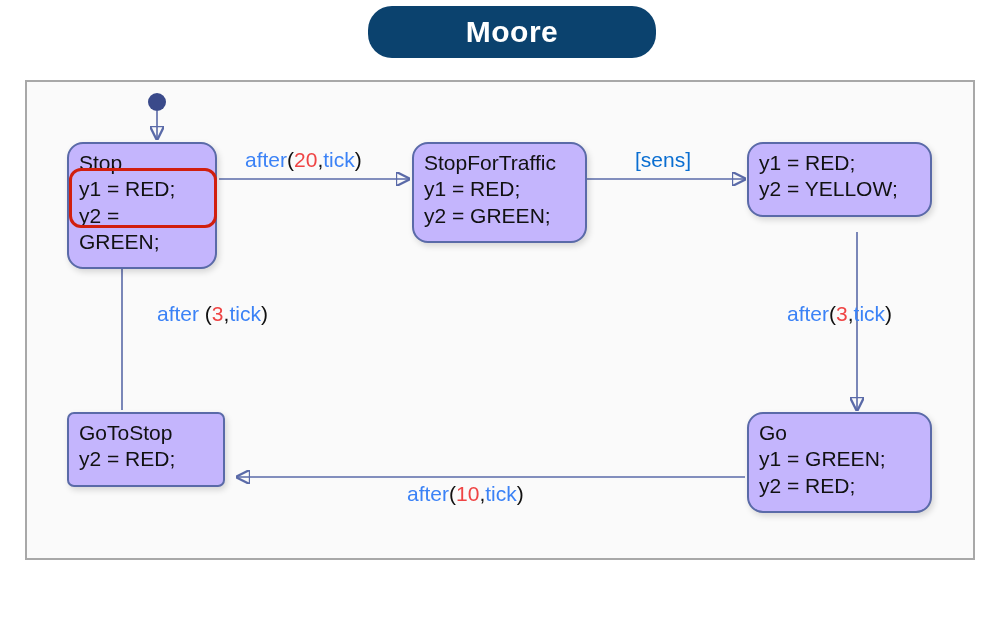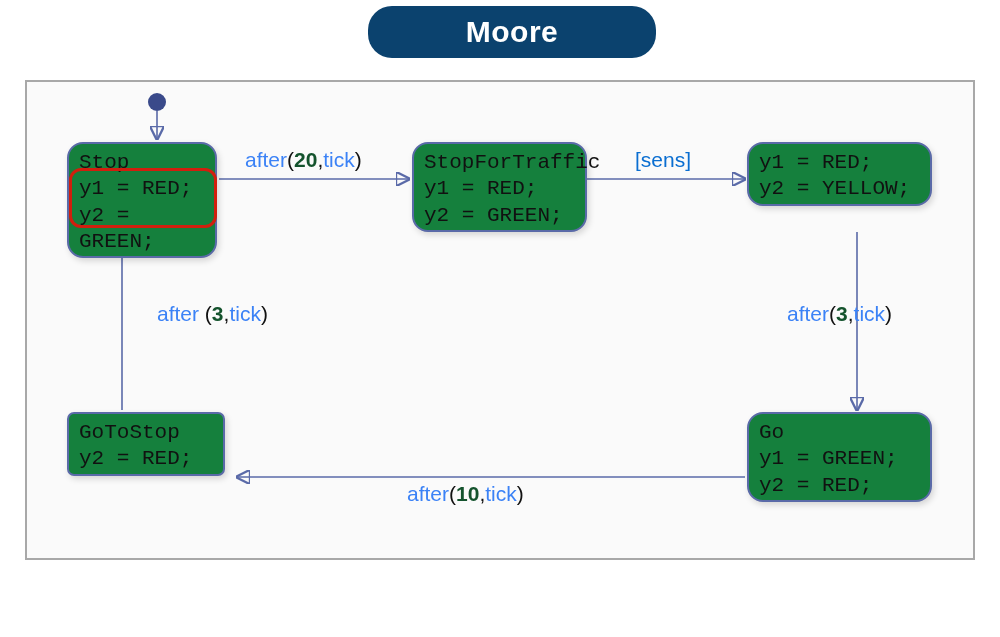--- a/index.html
+++ b/index.html
@@ -34,47 +34,46 @@
     left: 25px;
     top: 80px;
     width: 950px;
     height: 480px;
     border: 2px solid #a8a8a8;
     background: #fafafa;
     box-sizing: border-box;
   }
   .state {
     position: absolute;
-    background: #15803d;
+    background: #c4b5fd;
     border: 2px solid #5a6aa8;
     border-radius: 16px;
-    padding: 6px 10px 1px 10px;
+    padding: 6px 10px 12px 10px;
     box-sizing: border-box;
     box-shadow: 2px 3px 6px rgba(0,0,0,0.15);
     font-size: 21px;
     line-height: 1.25;
-    font-family: Liberation Mono, monospace;
   }
   .state .state-name { font-weight: 400; }
   .highlight-box {
     position: absolute;
     border: 3px solid #d11f0e;
     border-radius: 12px;
     box-sizing: border-box;
     pointer-events: none;
   }
   
   .tlabel {
     position: absolute;
     font-size: 21px;
     white-space: nowrap;
   }
   .kw    { color: #3b82f6; }     
   .paren { color: #111; }
-  .num   { color: #14532d; font-weight: bold; }     
+  .num   { color: #ef4444; }     
   .cond  { color: #0a6ed1; }     
   svg.wires {
     position: absolute;
     left: 0; top: 0;
     width: 950px; height: 480px;
     pointer-events: none;
   }
   svg.wires path, svg.wires line {
     stroke: #5a6aa8;
     stroke-width: 1.6;

